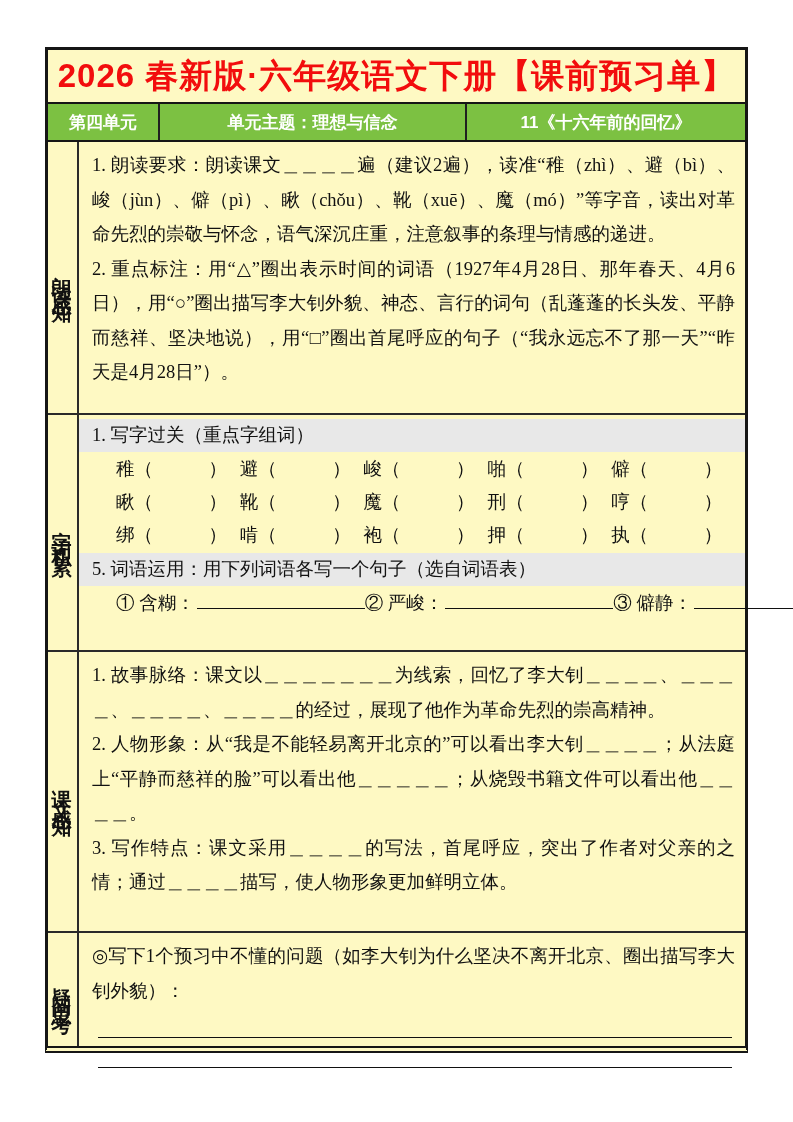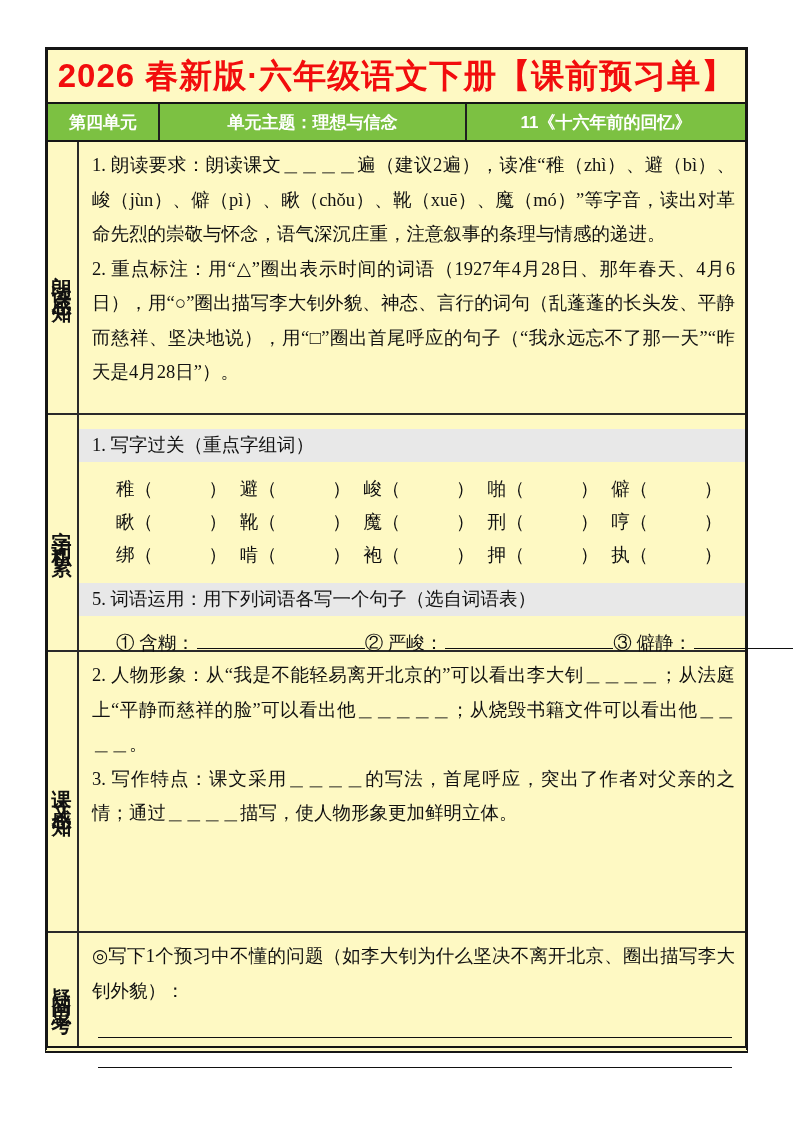--- a/index.html
+++ b/index.html
@@ -59,21 +59,21 @@
   }
   .sec-reading { height: 273px; }
   .sec-words   { height: 237px; }
   .sec-comp    { height: 281px; }
   .sec-think   { height: 113px; }
   
   .sec-words .section-content { padding: 4px 0 0 0; }
   .task-header {
     background: #E8E8E8;
     padding: 2px 10px 2px 13px;
-    margin: 10px 0;
+    margin: 0 0;
     line-height: 29px;
   }
   .char-grid {
     display: grid; grid-template-columns: repeat(5, 1fr);
     padding: 1px 10px 1px 37px;
     line-height: 33px;
     white-space: pre;
   }
   .word-blanks {
     display: grid; grid-template-columns: 1fr 1fr 1fr 1fr;
@@ -152,20 +152,21 @@
         </div>
       </div>
     </div>
   </div>
 
   <div class="section sec-comp">
     <div class="section-label">
       <span>课文感知</span>
     </div>
     <div class="section-content">
+      <p>1. 故事脉络：课文以＿＿＿＿＿＿＿为线索，回忆了李大钊＿＿＿＿、＿＿＿＿、＿＿＿＿、＿＿＿＿的经过，展现了他作为革命先烈的崇高精神。</p>
       <p>2. 人物形象：从“我是不能轻易离开北京的”可以看出李大钊＿＿＿＿；从法庭上“平静而慈祥的脸”可以看出他＿＿＿＿＿；从烧毁书籍文件可以看出他＿＿＿＿。</p>
       <p>3. 写作特点：课文采用＿＿＿＿的写法，首尾呼应，突出了作者对父亲的之情；通过＿＿＿＿描写，使人物形象更加鲜明立体。</p>
     </div>
   </div>
 
   <div class="section sec-think">
     <div class="section-label">
       <span>疑问思考</span>
     </div>
     <div class="section-content">

